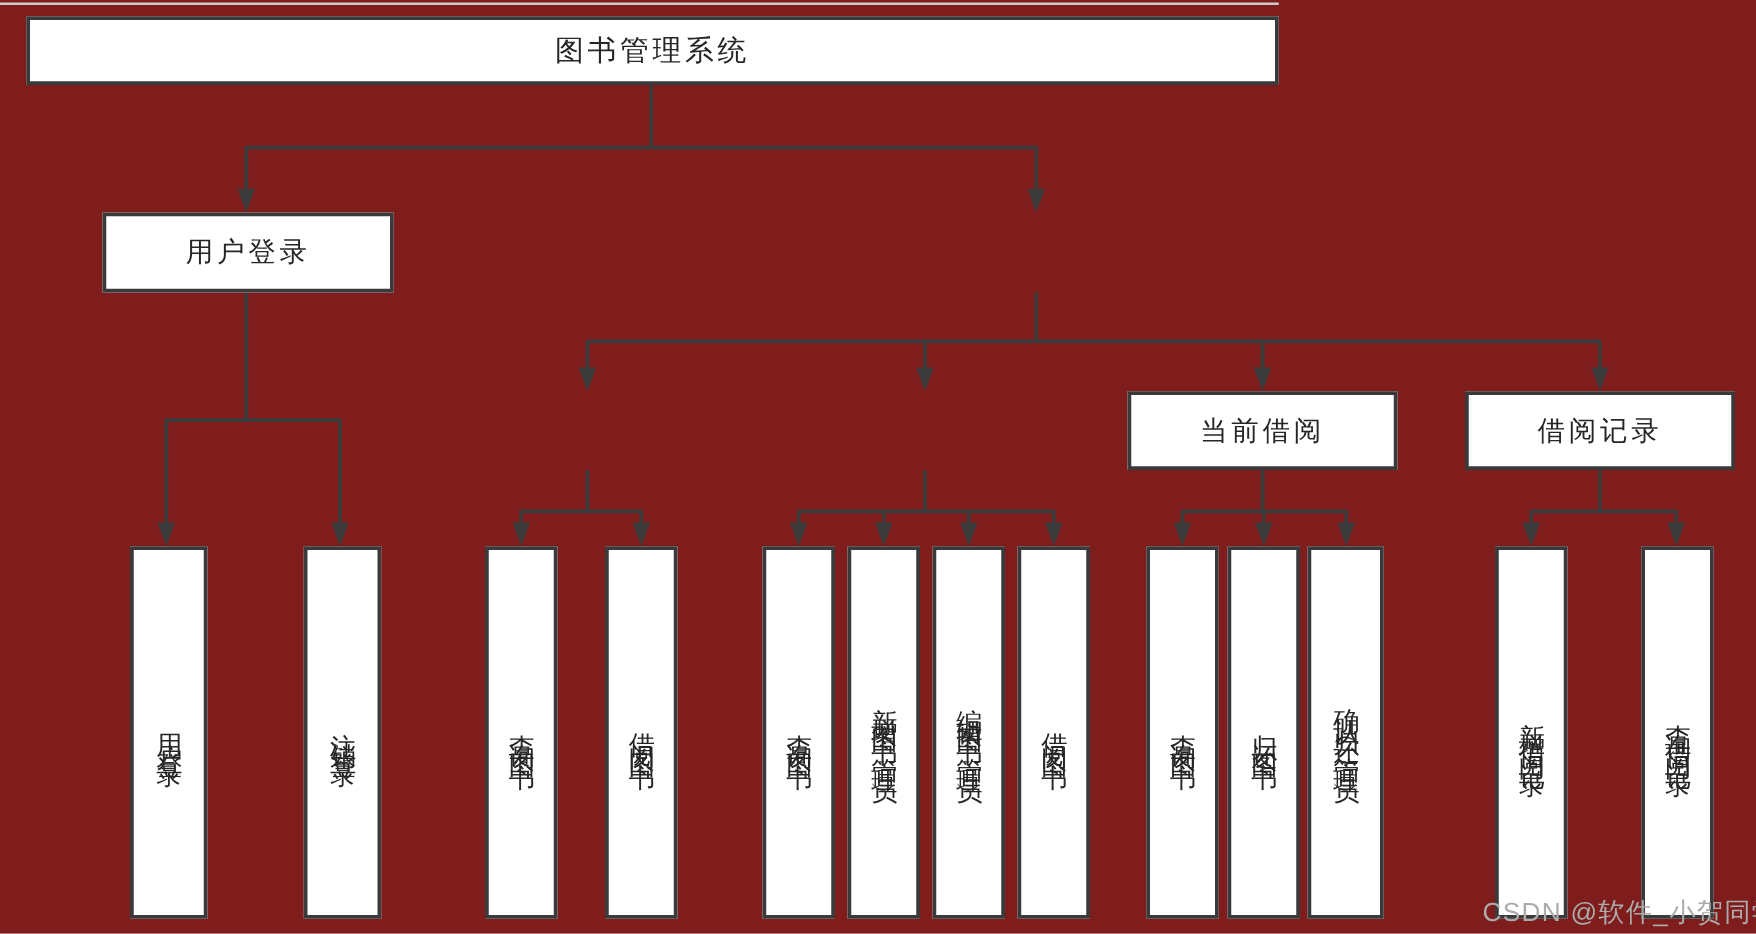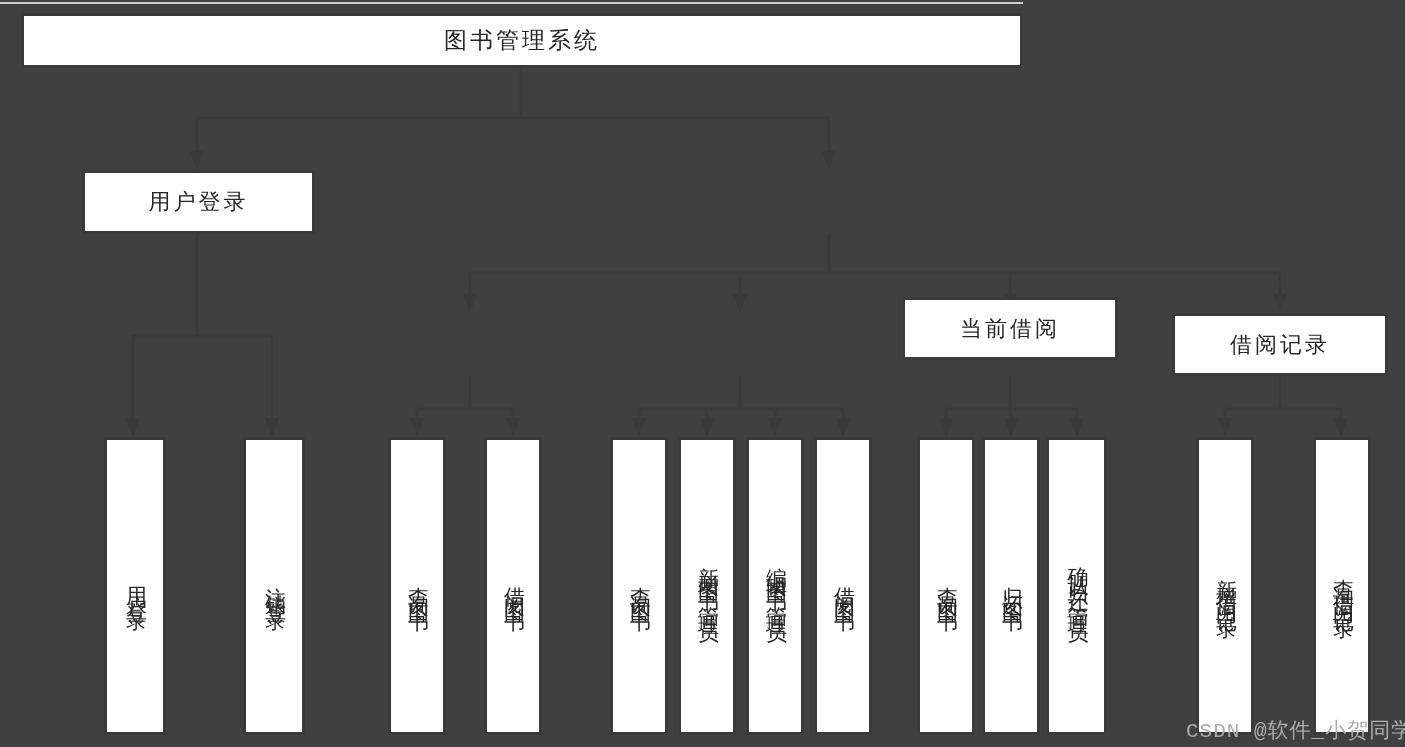--- a/index.html
+++ b/index.html
@@ -1,21 +1,21 @@
 <!DOCTYPE html>
 <html><head>
 <meta charset="utf-8">
 <style>
   html, body { margin: 0; padding: 0; background: #ffffff; }
   #stage {
     position: relative;
     width: 1405px;
     height: 747px;
-    background: #404040;
-    font-family: Liberation Mono, monospace;
+    background: #7f1d1d;
+    font-family: Liberation Sans, sans-serif;
     overflow: hidden;
   }
   .top-rule {
     position: absolute;
     left: 0; top: 2;
     top: 2px;
     width: 1023px; height: 2px;
     background: #cccccc;
   }
   svg.wires {
@@ -110,21 +110,21 @@
   </svg>
 
   <div class="hbox title" style="left:21px; top:13px; width:1002px; height:55px;">
     <span>图书管理系统</span>
   </div>
 
   <div class="hbox" style="left:82px; top:170px; width:233px; height:64px;">
     <span>用户登录</span>
   </div>
 
-  <div class="hbox" style="left:902px; top:297px; width:216px; height:63px;align-items:center;">
+  <div class="hbox" style="left:902px; top:313px; width:216px; height:63px;align-items:center;">
     <span>当前借阅</span>
   </div>
   <div class="hbox" style="left:1172px; top:313px; width:216px; height:63px;">
     <span>借阅记录</span>
   </div>
 
   <div class="vbox" style="left:104px; width:62px;">
     <span class="vtext">用户登录</span>
   </div>
   <div class="vbox" style="left:243px; width:62px;">

